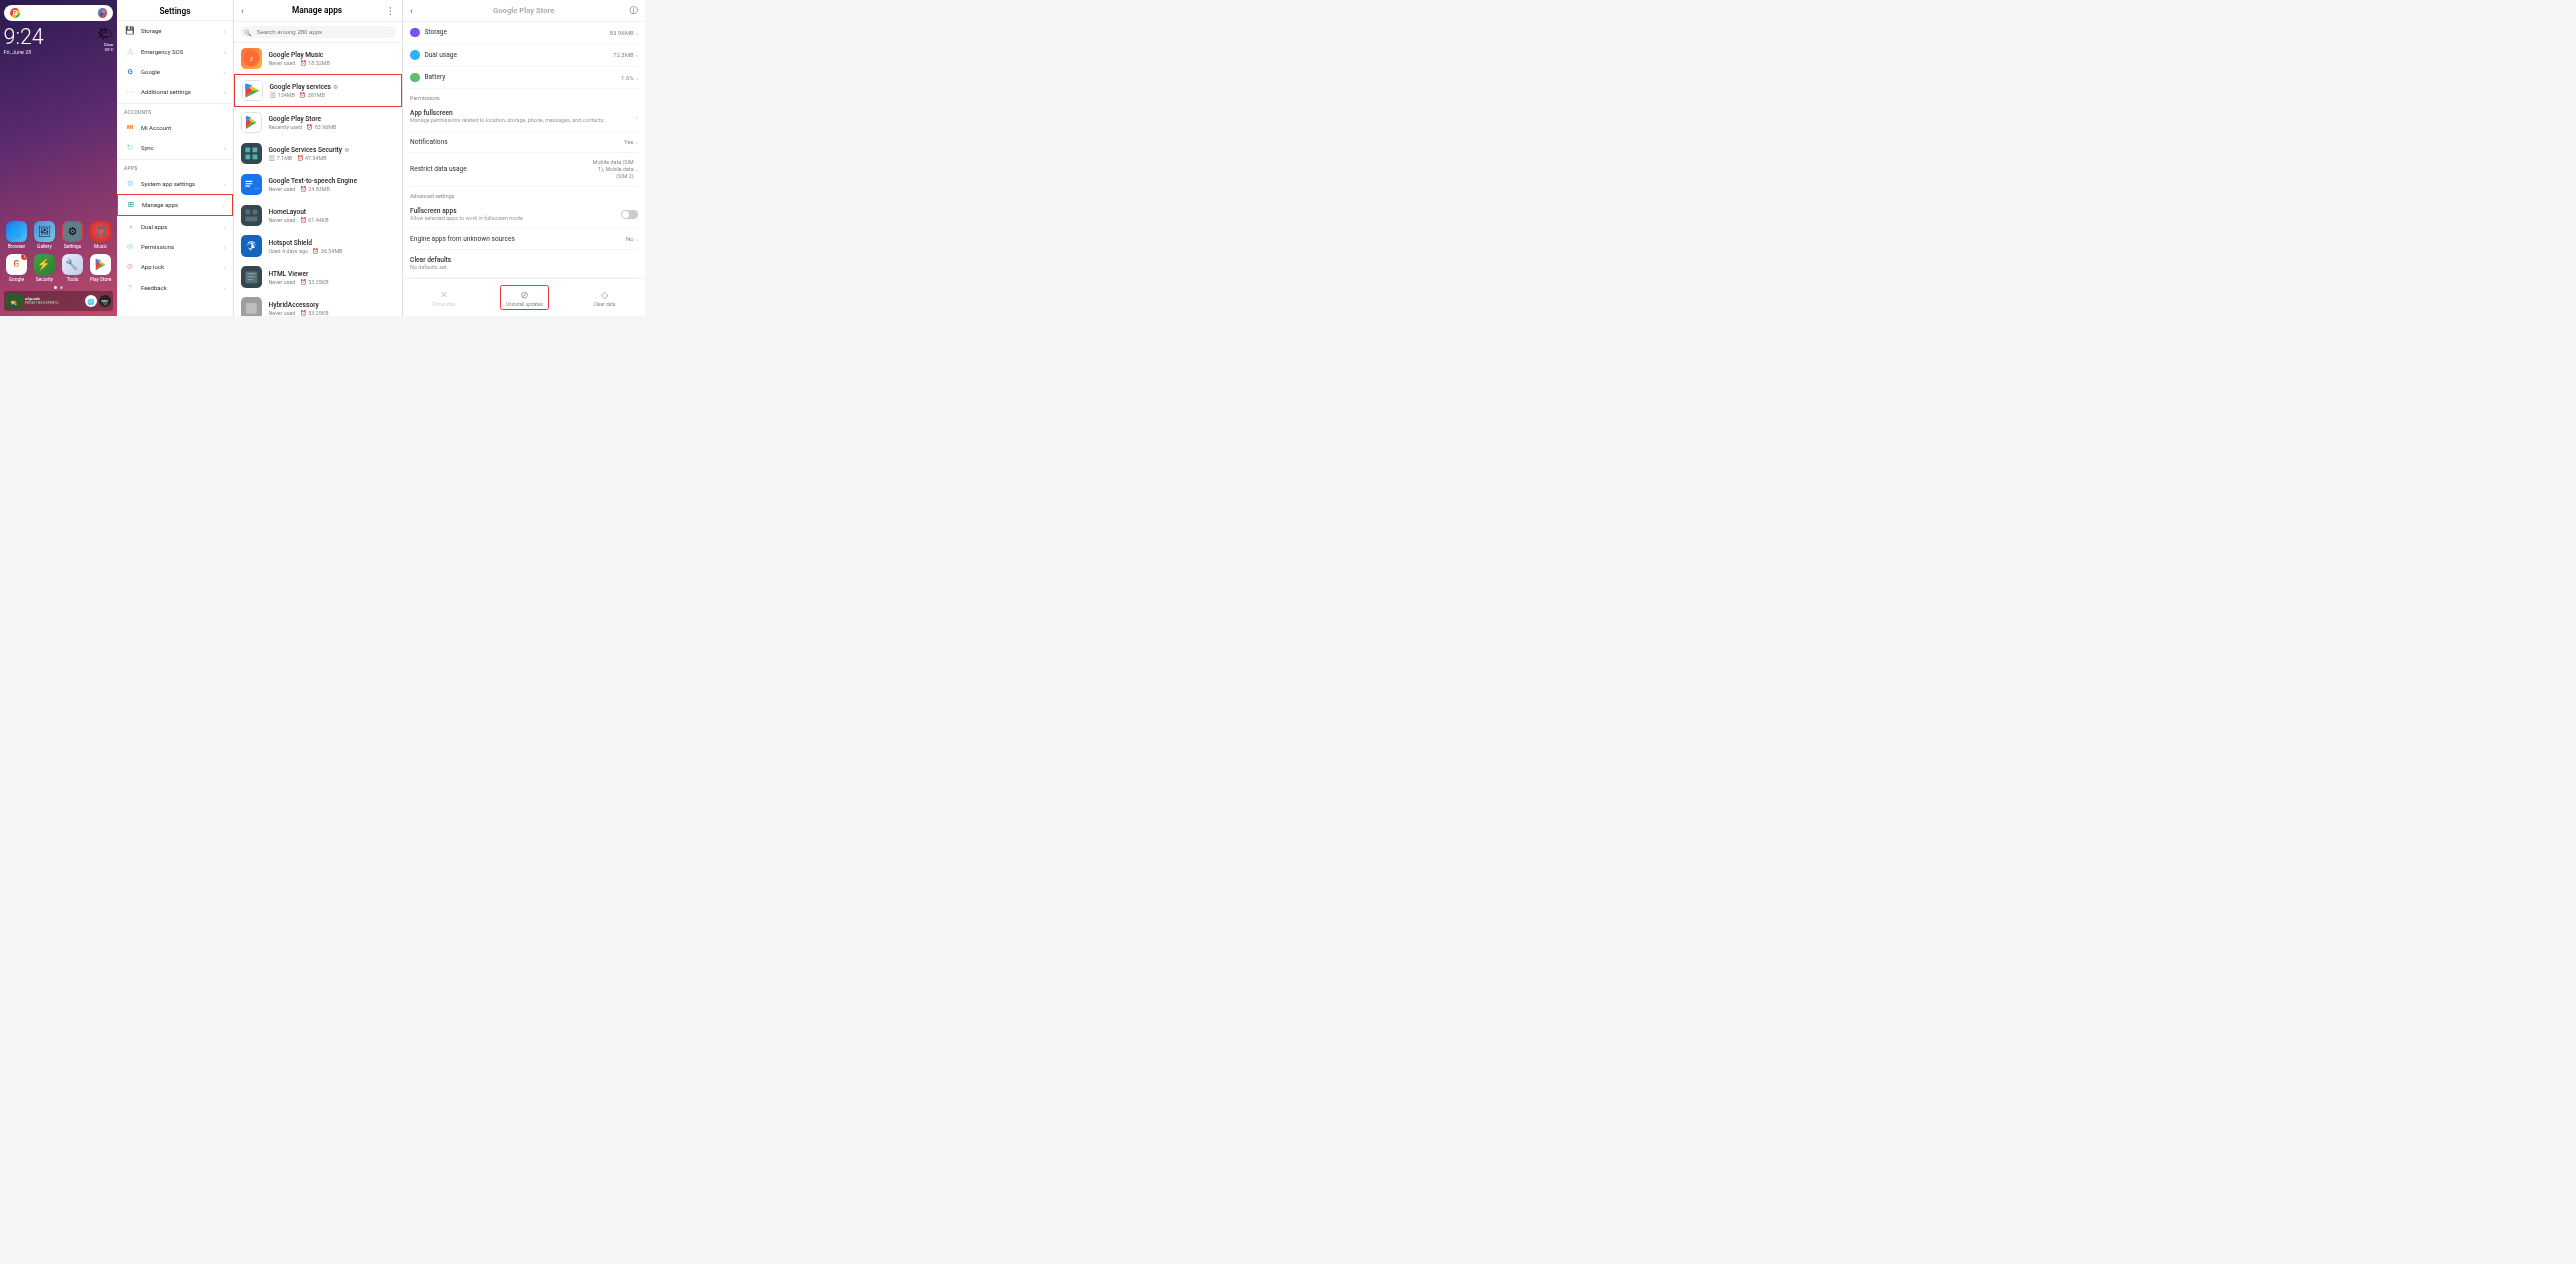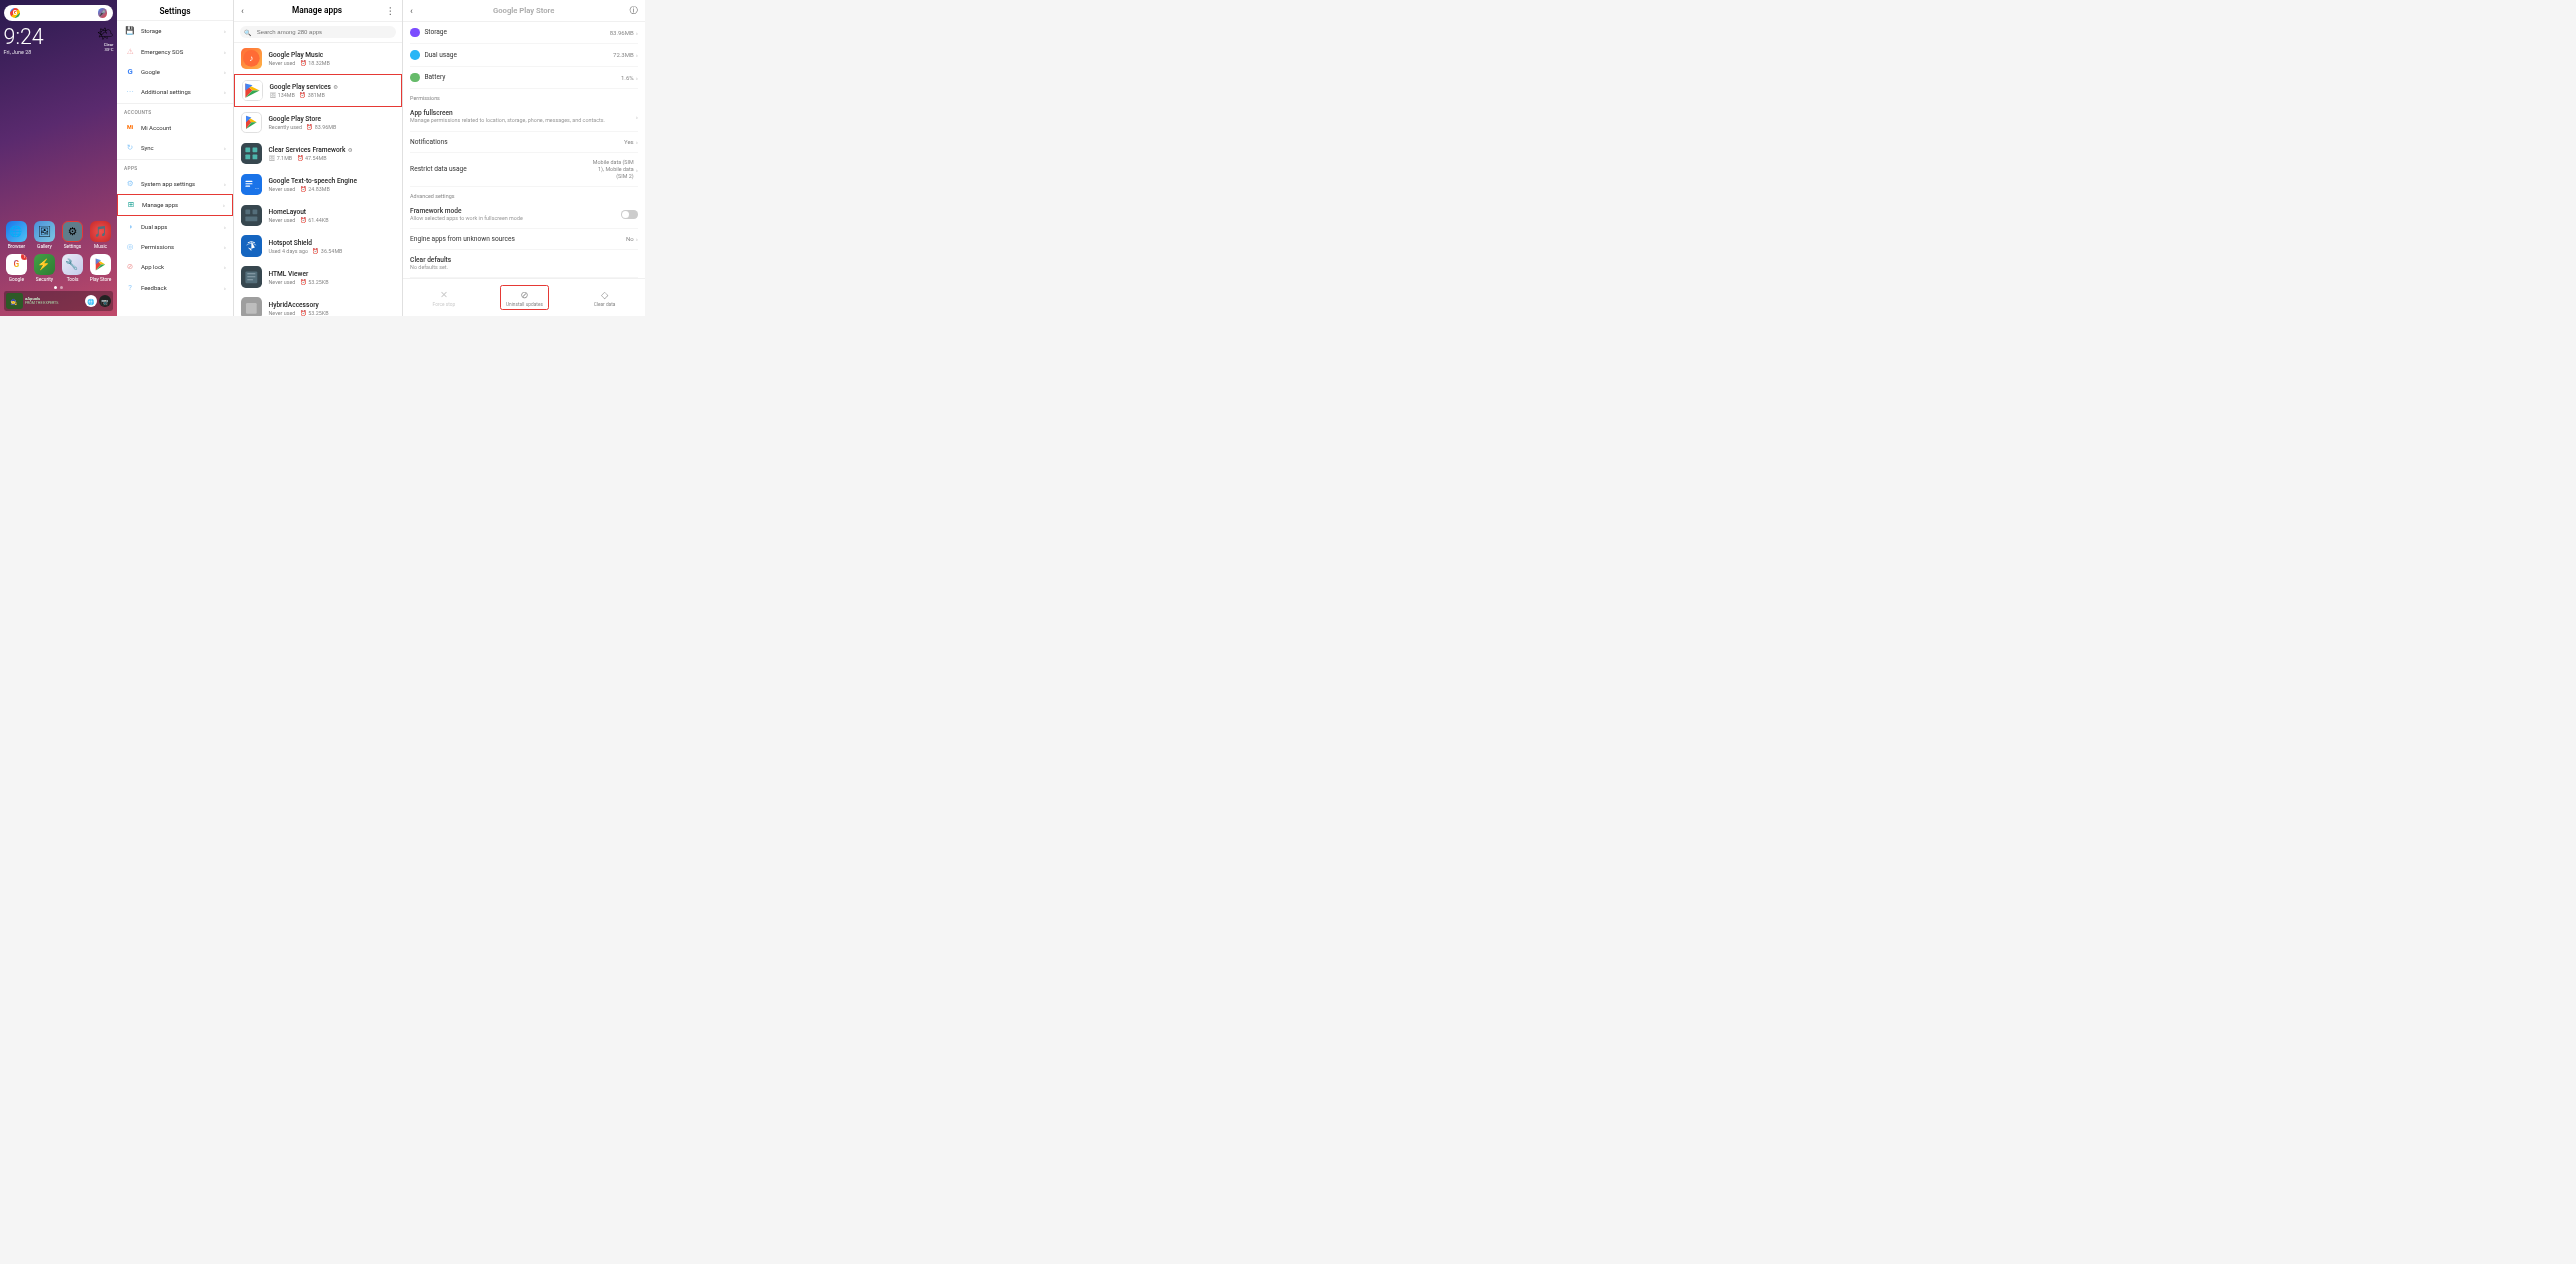--- a/index.html
+++ b/index.html
@@ -688,21 +688,21 @@
         <svg width="16.7" height="16.7" viewBox="0 0 28 28">
           <rect width="28" height="28" fill="#37474f" rx="4"></rect>
           <rect x="4" y="4" width="8" height="8" fill="#4db6ac" rx="1"></rect>
           <rect x="16" y="4" width="8" height="8" fill="#4db6ac" rx="1"></rect>
           <rect x="4" y="16" width="8" height="8" fill="#4db6ac" rx="1"></rect>
           <rect x="16" y="16" width="8" height="8" fill="#4db6ac" rx="1"></rect>
         </svg>
       </div>
       <div class="app-row-info">
         <div class="app-row-name">
-          <span>Clear Services Framework</span>
+          <span>Google Services Security</span>
           <span class="gear-badge">⚙</span>
         </div>
         <div class="app-row-meta">
           <span>🗄 7.1MB</span>
           <span>⏰ 47.54MB</span>
         </div>
       </div>
     </div>
 
     <div class="app-row">
@@ -847,21 +847,21 @@
     <div class="detail-row">
       <span class="detail-row-label">Restrict data usage</span>
       <span class="detail-row-value" style="font-size:5.4px;max-width:48px;text-align:right;line-height:1.3;">Mobile data (SIM 1), Mobile data (SIM 2)</span>
       <span class="detail-row-chevron">›</span>
     </div>
 
     <div class="detail-section-label">Advanced settings</div>
 
     <div class="detail-row">
       <div style="flex:1;">
-        <div style="font-size:6.6px;color:#333;font-weight:500;">Framework mode</div>
+        <div style="font-size:6.6px;color:#333;font-weight:500;">Fullscreen apps</div>
         <div class="detail-sub-label">Allow selected apps to work in fullscreen mode</div>
       </div>
       <div class="detail-toggle"></div>
     </div>
 
     <div class="detail-row">
       <span class="detail-row-label">Engine apps from unknown sources</span>
       <span class="detail-row-value">No</span>
       <span class="detail-row-chevron">›</span>
     </div>

